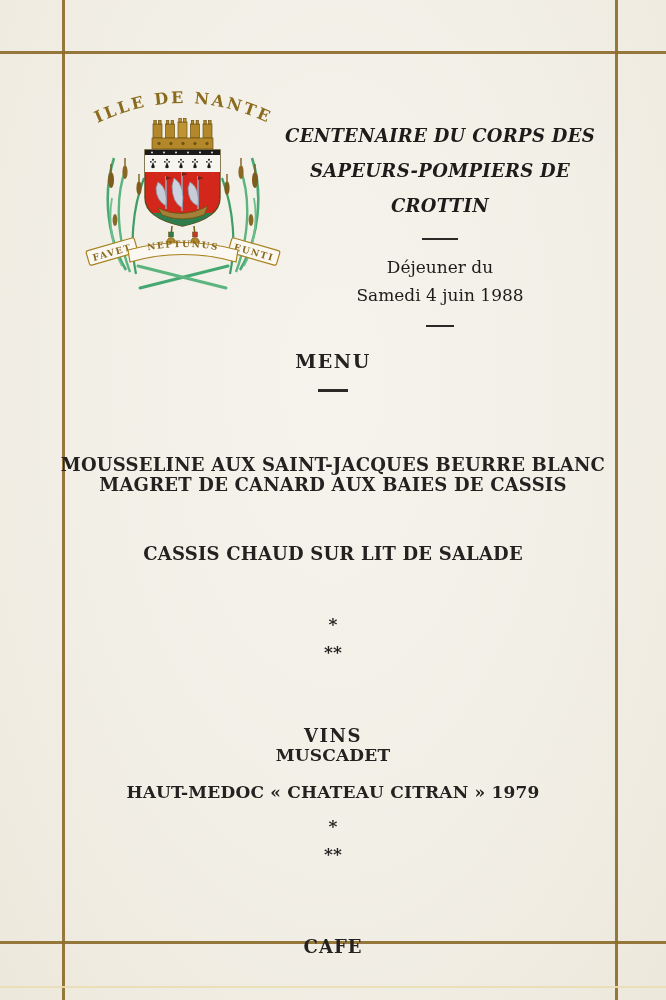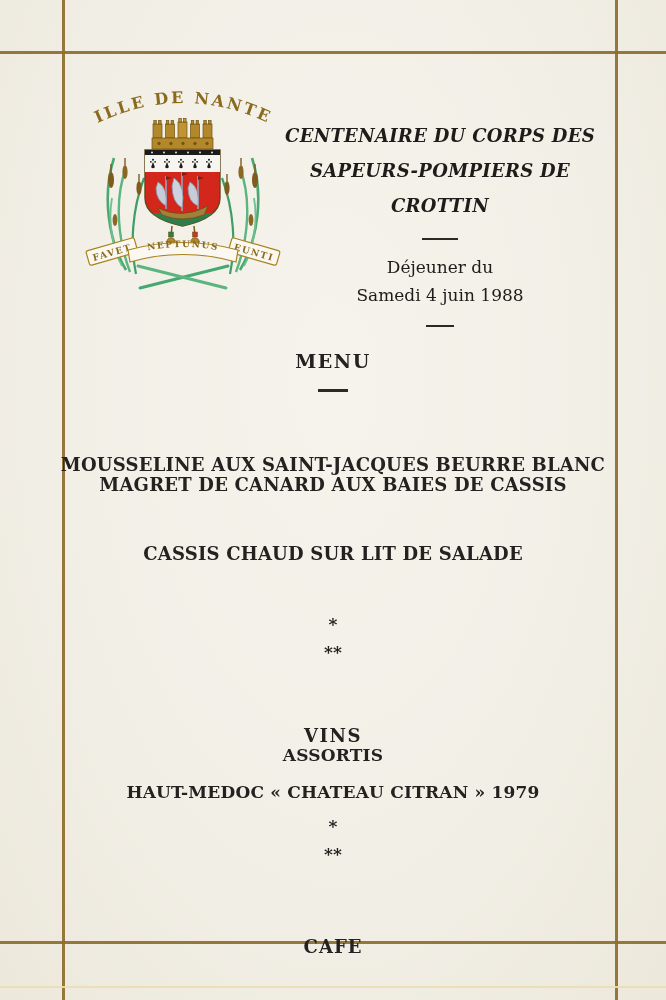--- a/index.html
+++ b/index.html
@@ -196,21 +196,21 @@
   <div class="menu-rule"></div>
 
   <div class="cline course c1">MOUSSELINE AUX SAINT-JACQUES BEURRE BLANC</div>
   <div class="cline course c2">MAGRET DE CANARD AUX BAIES DE CASSIS</div>
   <div class="cline course c4">CASSIS CHAUD SUR LIT DE SALADE</div>
 
   <div class="cline star s1a">*</div>
   <div class="cline star s1b">**</div>
 
   <div class="cline vins-heading">VINS</div>
-  <div class="cline wine w1">ASSORTIS</div>
+  <div class="cline wine w1">MUSCADET</div>
   <div class="cline wine w2">HAUT-MEDOC « CHATEAU CITRAN » 1979</div>
 
   <div class="cline star s2a">*</div>
   <div class="cline star s2b">**</div>
 
   <div class="cline cafe">CAFE</div>
 
 </div>
 
 </body></html>

